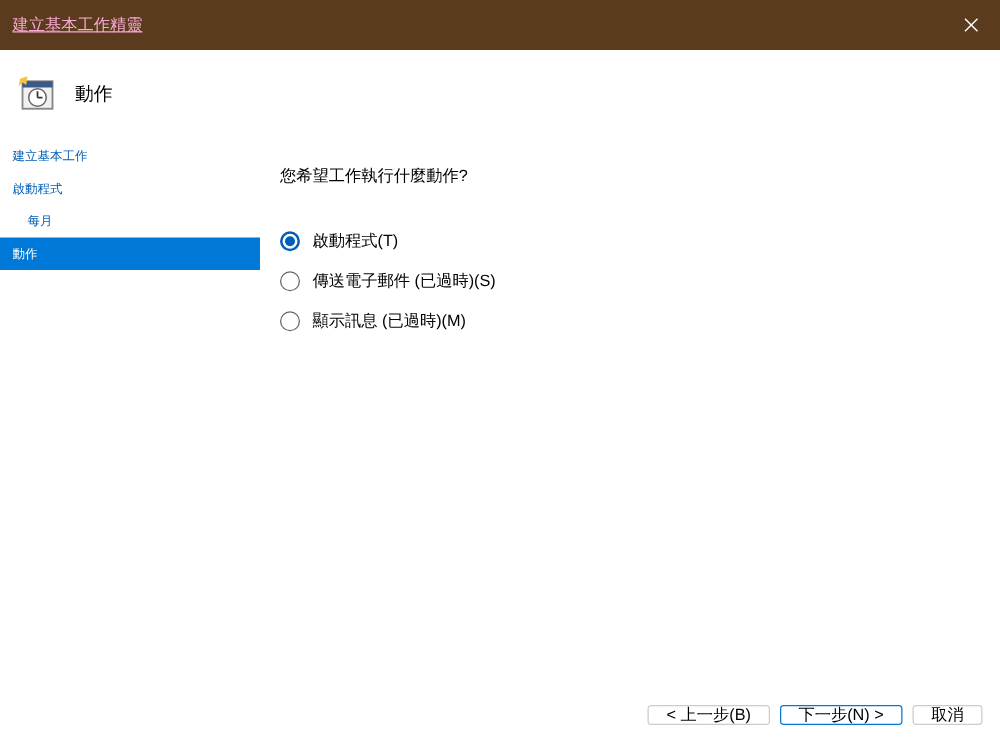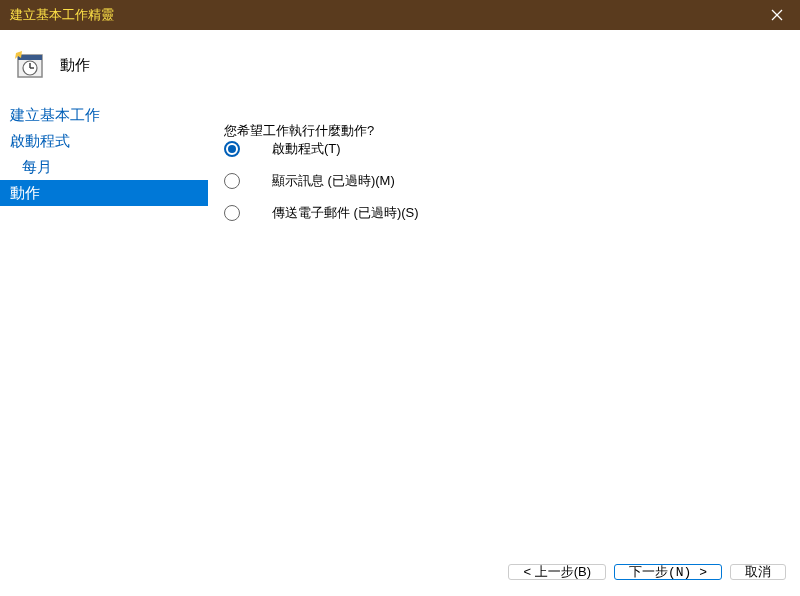--- a/index.html
+++ b/index.html
@@ -7,28 +7,29 @@
       font-family: "Microsoft JhengHei", "Segoe UI", sans-serif;
       font-size: 13px;
       background: #ffffff;
       width: 800px;
       height: 596px;
       overflow: hidden;
       display: flex;
       flex-direction: column;
     }
     .titlebar {
-      height: 30px;
+      height: 40px;
       background: #5a3b1e;
-      color: #fde047;
+      color: #f9a8d4;
       display: flex;
       align-items: center;
       justify-content: space-between;
       padding-left: 10px;
       font-size: 13px;
+      text-decoration: underline;
     }
     .titlebar-title {
       line-height: 30px;
     }
     .close-button {
       width: 46px;
       height: 30px;
       display: flex;
       align-items: center;
       justify-content: center;
@@ -67,40 +68,41 @@
       background: #ffffff;
       display: flex;
       flex-direction: column;
       padding-top: 2px;
     }
     .sidebar-item {
       height: 26px;
       display: flex;
       align-items: center;
       padding-left: 10px;
-      font-size: 15px;
+      font-size: 10px;
       color: #005fb8;
       cursor: pointer;
     }
     .sidebar-item.indent {
       padding-left: 22px;
       text-align: right;
     }
     .sidebar-item.active {
       background: #0078d7;
       color: #ffffff;
     }
     .main {
       flex: 1;
       padding: 22px 20px 0 16px;
       position: relative;
     }
     .question {
       font-size: 13px;
       color: #000000;
+      margin-bottom: 34px;
     }
     .radio-group {
       display: flex;
       flex-direction: column;
       gap: 14px;
     }
     .radio-row {
       display: flex;
       align-items: center;
       gap: 10px;
@@ -121,21 +123,20 @@
     }
     .radio-dot {
       width: 8px;
       height: 8px;
       background: #005fb8;
       border-radius: 50%;
     }
     .radio-label {
       font-size: 13px;
       color: #000000;
-      margin-left: 22px;
     }
     .footer {
       height: 48px;
       display: flex;
       align-items: center;
       justify-content: flex-end;
       padding-right: 14px;
       gap: 8px;
       background: #ffffff;
     }
@@ -148,21 +149,20 @@
       font-size: 13px;
       font-family: inherit;
       cursor: pointer;
       display: flex;
       align-items: center;
       justify-content: center;
       color: #000000;
     }
     .btn.primary {
       border: 1.5px solid #0078d7;
-      font-family: Liberation Mono, monospace;
     }
   </style>
 </head>
 <body>
 
 <div class="titlebar">
   <span class="titlebar-title">建立基本工作精靈</span>
   <div class="close-button">
     <svg viewBox="0 0 12 12">
       <line x1="1" y1="1" x2="11" y2="11"></line>
@@ -205,25 +205,25 @@
     <div class="question">您希望工作執行什麼動作?</div>
     <div class="radio-group">
       <label class="radio-row">
         <span class="radio-circle checked">
           <span class="radio-dot"></span>
         </span>
         <span class="radio-label">啟動程式(T)</span>
       </label>
       <label class="radio-row">
         <span class="radio-circle"></span>
-        <span class="radio-label">顯示訊息 (已過時)(M)</span>
+        <span class="radio-label">傳送電子郵件 (已過時)(S)</span>
       </label>
       <label class="radio-row">
         <span class="radio-circle"></span>
-        <span class="radio-label">傳送電子郵件 (已過時)(S)</span>
+        <span class="radio-label">顯示訊息 (已過時)(M)</span>
       </label>
     </div>
   </div>
 </div>
 
 <div class="footer">
   <button class="btn">&lt; 上一步(B)</button>
   <button class="btn primary">下一步(N) &gt;</button>
   <button class="btn">取消</button>
 </div>

